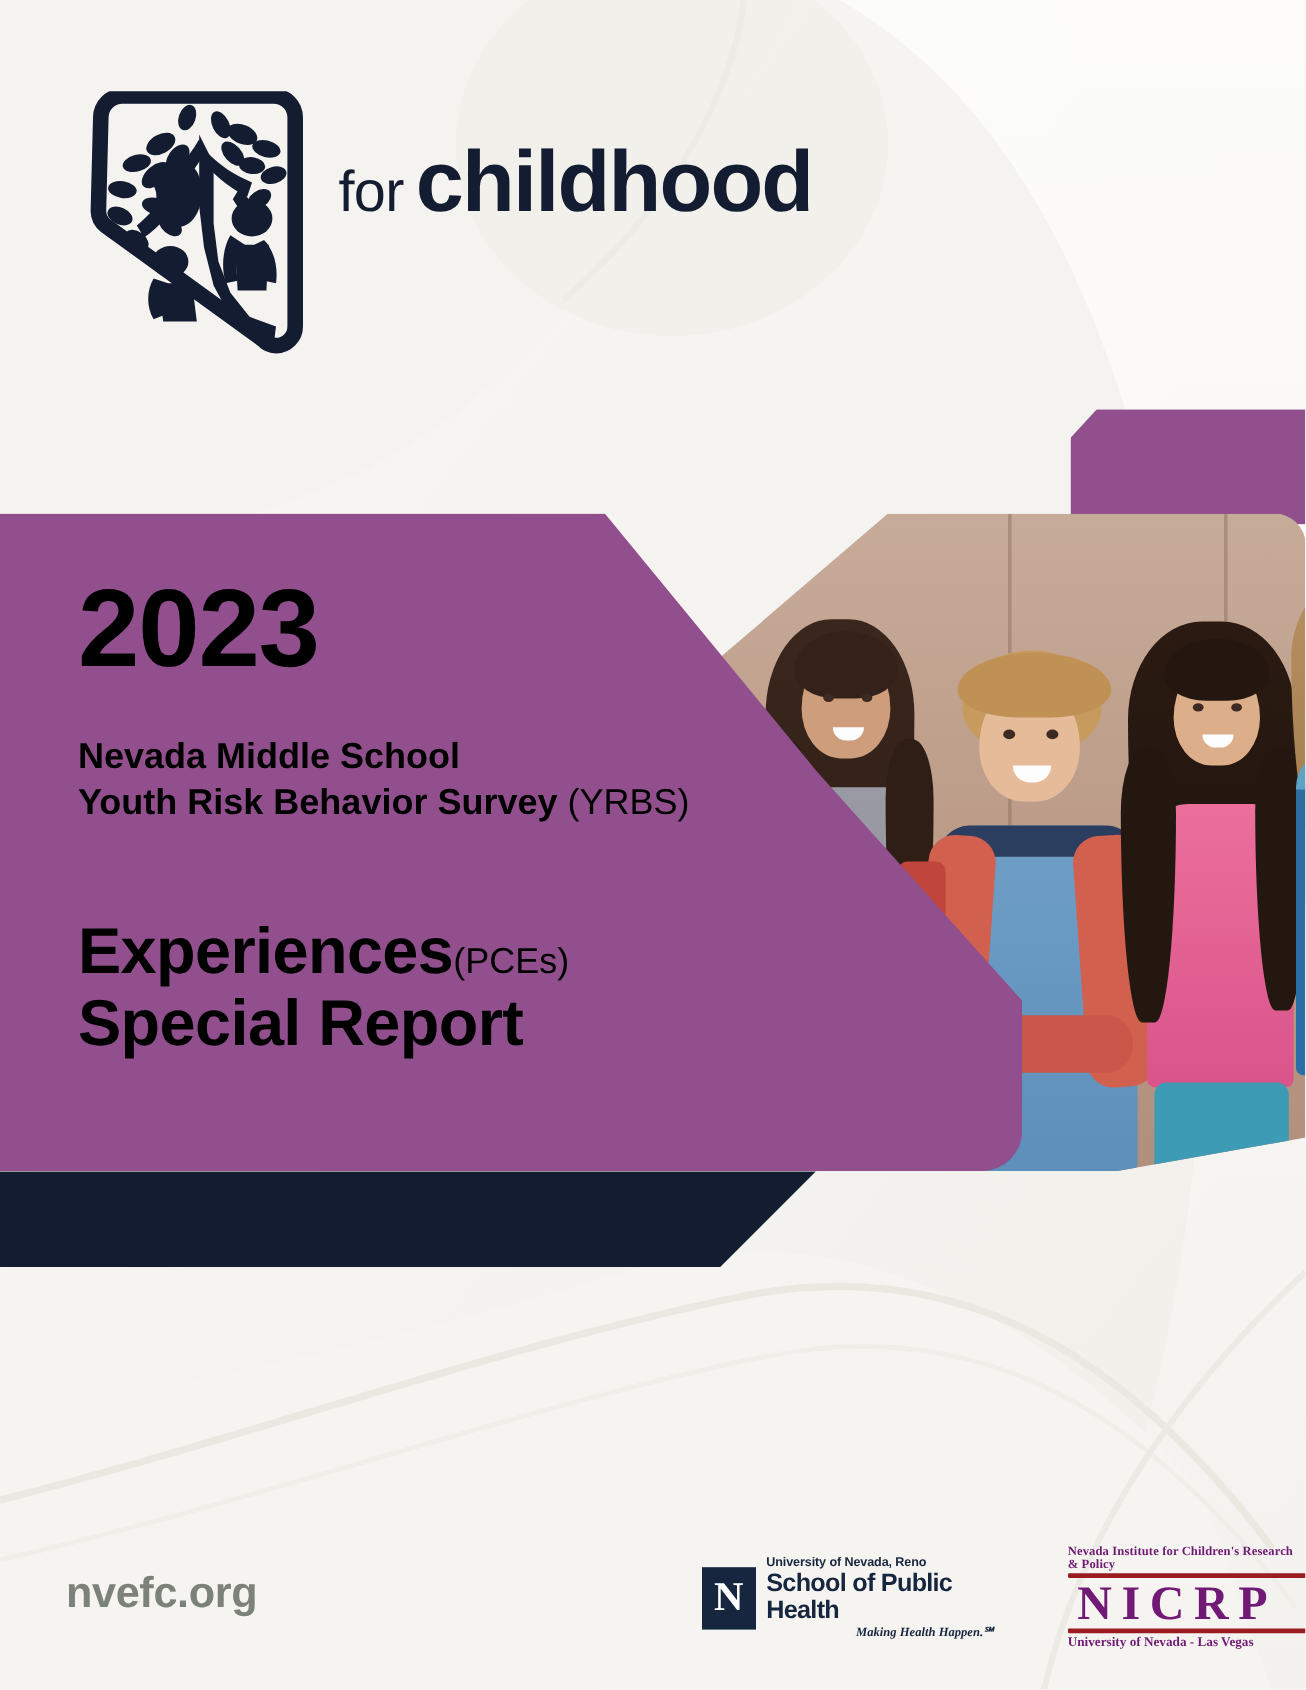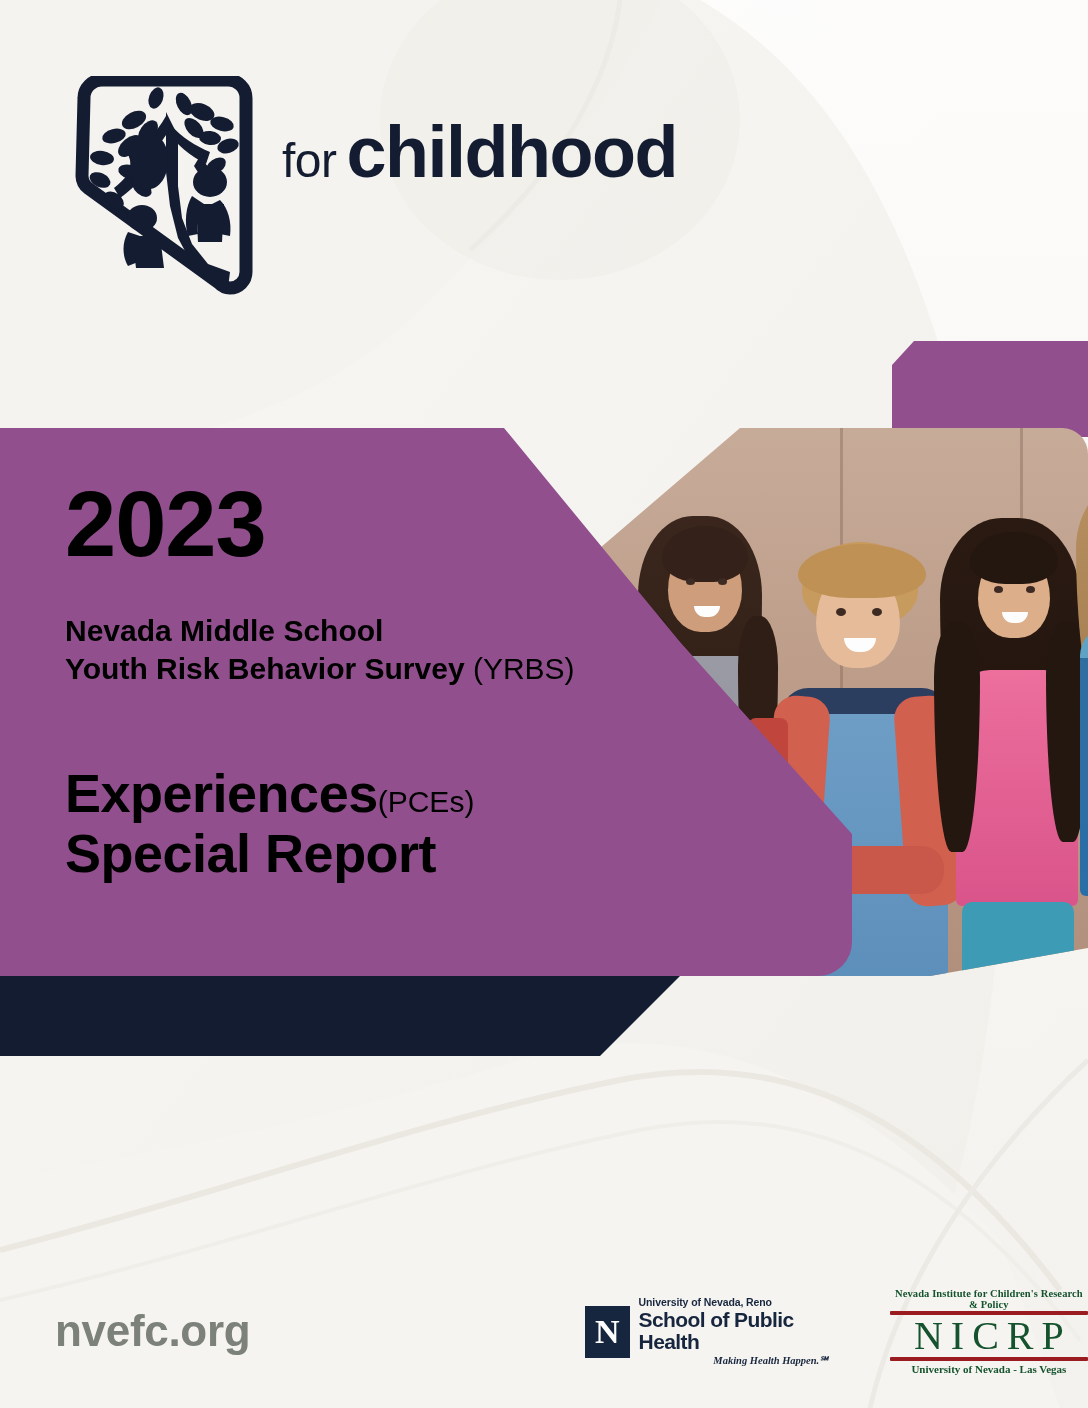--- a/index.html
+++ b/index.html
@@ -218,21 +218,21 @@
     background: #131c30;
     clip-path: polygon(0 0, 700px 0, 620px 80px, 0 80px);
     border-bottom-right-radius: 18px;
   }
 
   
   .site-url {
     position: absolute;
     left: 55px;
     top: 1306px;
-    font-size: 44px;
+    font-size: 36px;
     font-weight: 700;
     color: #7c8179;
     letter-spacing: -0.3px;
   }
 
   .footer-logos {
     position: absolute;
     left: 585px;
     top: 1288px;
     display: flex;
@@ -281,39 +281,39 @@
     font-style: italic;
     font-weight: 700;
     font-family: "Liberation Serif", serif;
     display: block;
     text-align: right;
     margin-top: 2px;
   }
 
   
   .nicrp-logo {
-    text-align: center;
-    color: #14532d;
+    text-align: left;
+    color: #701a75;
     font-family: "Liberation Serif", serif;
   }
   .nicrp-top {
     font-size: 10.5px;
     font-weight: 700;
     letter-spacing: 0.1px;
     display: block;
   }
   .nicrp-bar {
     height: 4px;
     background: #9a1b20;
     border-radius: 1px;
     margin: 1px 0;
   }
   .nicrp-main {
     font-size: 40px;
-    font-weight: 400;
+    font-weight: 700;
     letter-spacing: 8px;
     line-height: 1;
     display: block;
     padding-left: 8px;
   }
   .nicrp-bottom {
     font-size: 11px;
     font-weight: 700;
     display: block;
     margin-top: 2px;

